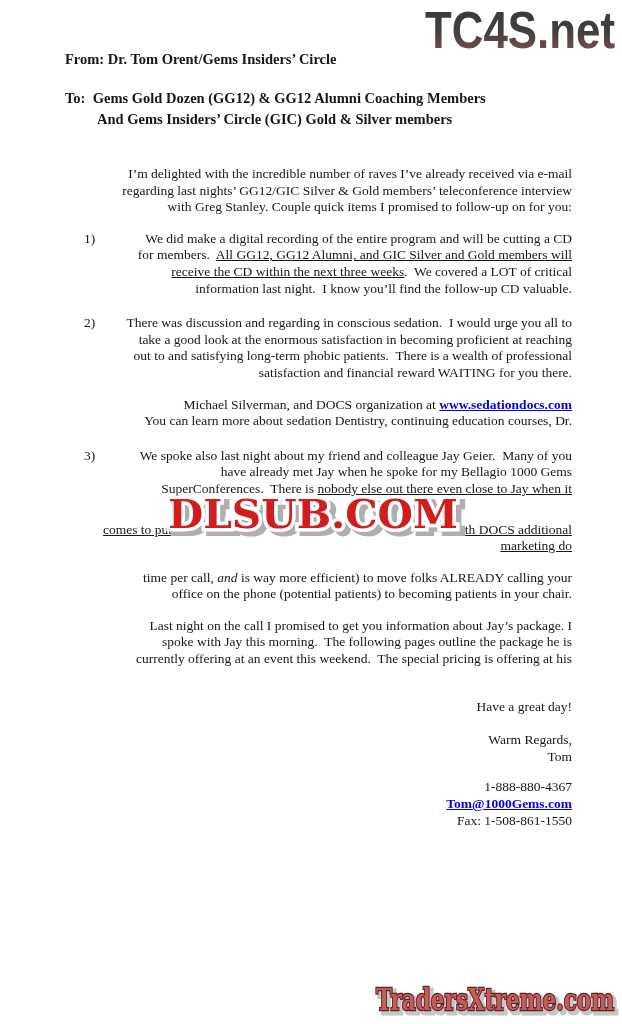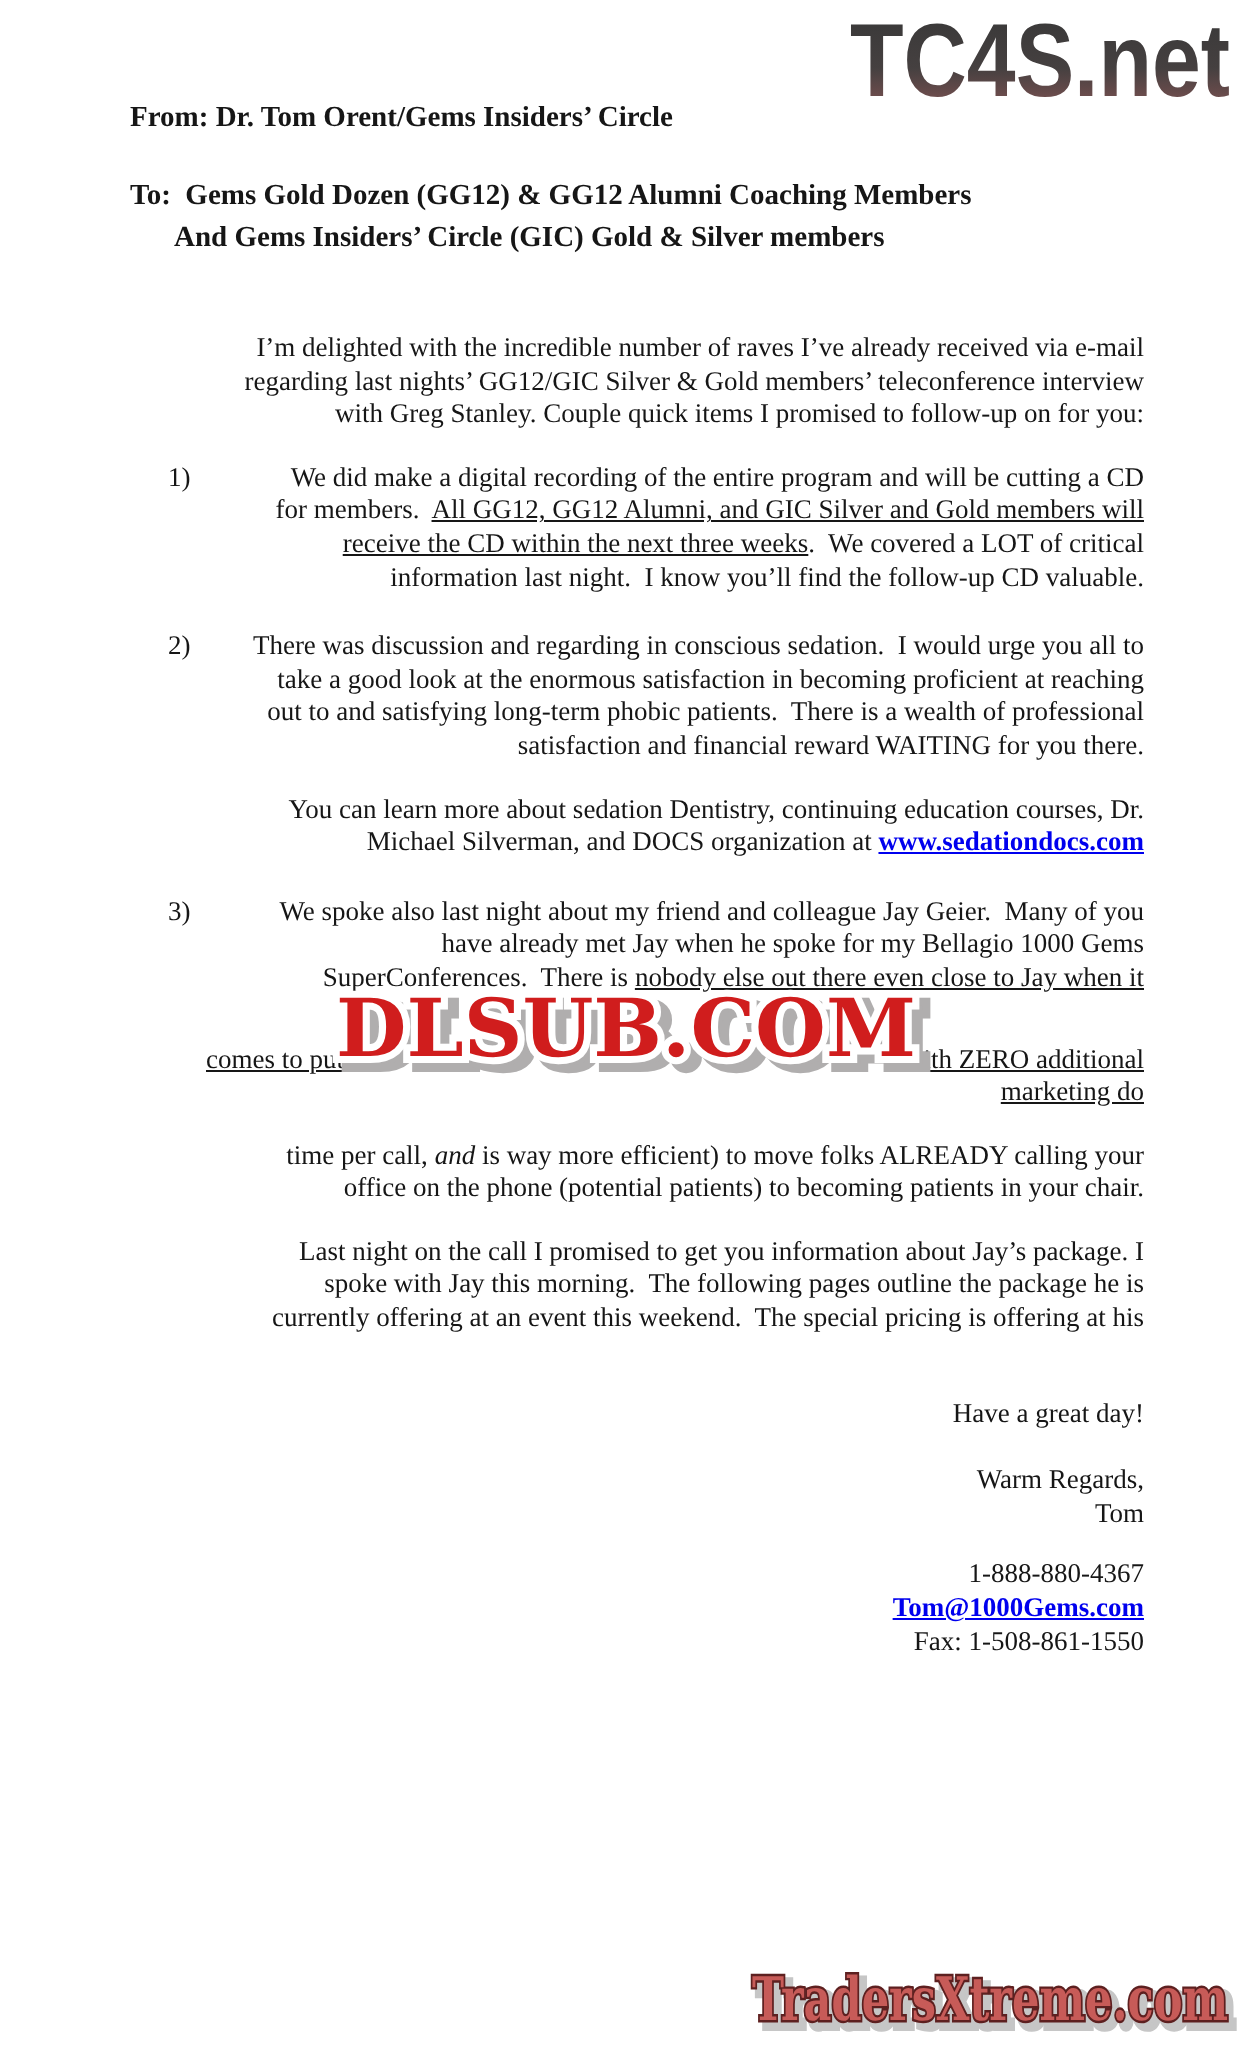--- a/index.html
+++ b/index.html
@@ -4,21 +4,21 @@
 <style>
   html,body{margin:0;padding:0;background:#ffffff;}
   body{width:622px;height:1024px;position:relative;font-family:"Liberation Serif",serif;color:#161616;overflow:hidden;}
   .page{position:absolute;inset:0;background:#ffffff;border-radius:23px;}
   .content{padding:51px 50px 0 65px;}
 
   .hdr{font-weight:bold;font-size:14.5px;line-height:17px;white-space:pre;}
   #from-block{margin-bottom:20px;}
   #to-block{margin-bottom:36px;}
   #to-block .hdr{line-height:21px;}
-  #to-block .l2{margin-left:22px;}
+  #to-block .l2{margin-left:32px;}
 
   .line{white-space:pre;font-size:13.5px;line-height:16.6px;min-height:16.6px;text-align:right;}
   .flexline{display:flex;margin-top:24px;}
   .seg{white-space:pre;}
   .u{text-decoration:underline;}
   .i{font-style:italic;}
   .link{color:#0000ee;font-weight:bold;text-decoration:underline;cursor:pointer;}
   .gap{flex:1;display:inline-block;}
 
   .para + .para{margin-top:15px;}
@@ -74,33 +74,33 @@
       <div class="list-item">
         <div class="num">2)</div>
         <div class="item-body">
             <div class="para">
               <div class="line"><span class="seg">There was discussion and regarding in conscious sedation.  I would urge you all to</span></div>
               <div class="line"><span class="seg">take a good look at the enormous satisfaction in becoming proficient at reaching</span></div>
               <div class="line"><span class="seg">out to and satisfying long-term phobic patients.  There is a wealth of professional</span></div>
               <div class="line"><span class="seg">satisfaction and financial reward WAITING for you there.</span></div>
             </div>
             <div class="para">
+              <div class="line"><span class="seg">Michael Silverman, and DOCS organization at </span><span class="seg link">www.sedationdocs.com</span></div>
               <div class="line"><span class="seg">You can learn more about sedation Dentistry, continuing education courses, Dr.</span></div>
-              <div class="line"><span class="seg">Michael Silverman, and DOCS organization at </span><span class="seg link">www.sedationdocs.com</span></div>
             </div>
           </div>
       </div>
       <div class="list-item">
         <div class="num">3)</div>
         <div class="item-body">
             <div class="para">
               <div class="line"><span class="seg">We spoke also last night about my friend and colleague Jay Geier.  Many of you</span></div>
               <div class="line"><span class="seg">have already met Jay when he spoke for my Bellagio 1000 Gems</span></div>
               <div class="line"><span class="seg">SuperConferences.  There is </span><span class="seg u">nobody else out there even close to Jay when it</span></div>
-              <div class="line flexline"><span class="seg u">comes to put</span><span class="seg gap"></span><span class="seg u">ith ZERO additional</span></div>
+              <div class="line flexline"><span class="seg u">comes to put</span><span class="seg gap"></span><span class="seg u">ith DOCS additional</span></div>
               <div class="line"><span class="seg u">marketing do</span></div>
             </div>
             <div class="para">
               <div class="line"><span class="seg">time per call, </span><span class="seg i">and</span><span class="seg"> is way more efficient) to move folks ALREADY calling your</span></div>
               <div class="line"><span class="seg">office on the phone (potential patients) to becoming patients in your chair.</span></div>
             </div>
             <div class="para">
               <div class="line"><span class="seg">Last night on the call I promised to get you information about Jay’s package. I</span></div>
               <div class="line"><span class="seg">spoke with Jay this morning.  The following pages outline the package he is</span></div>
               <div class="line"><span class="seg">currently offering at an event this weekend.  The special pricing is offering at his</span></div>

